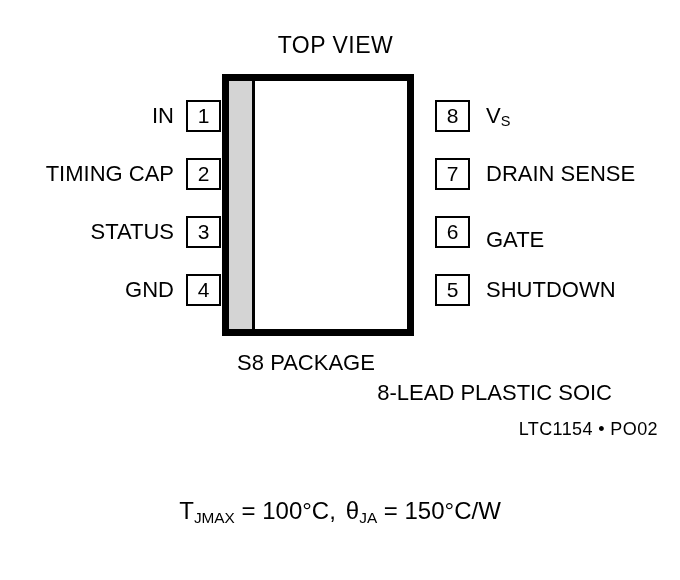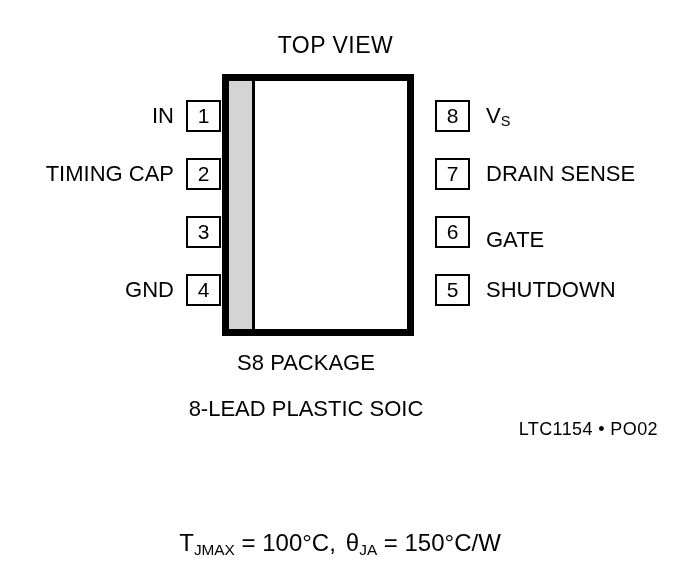--- a/index.html
+++ b/index.html
@@ -101,42 +101,41 @@
   
   .package-caption {
     position: absolute;
     left: 0;
     width: 612px;
     text-align: center;
     font-size: 22px;
     white-space: nowrap;
   }
   #caption-line-1 { top: 350px; }
-  #caption-line-2 { top: 396px; }
+  #caption-line-2 { top: 380px; text-align: right; }
 
   
   #figure-id {
     position: absolute;
     right: 22px;
     top: 419px;
     font-size: 18px;
     letter-spacing: 0.4px;
     white-space: nowrap;
   }
 
   
   #thermal-spec {
     position: absolute;
     left: 0;
     top: 497px;
     width: 680px;
     text-align: center;
     font-size: 24px;
     white-space: nowrap;
-    margin-top: 32px;
   }
   #thermal-spec sub {
     font-size: 0.64em;
     vertical-align: baseline;
     position: relative;
     top: 0.26em;
   }
   #thermal-spec .gap { display: inline-block; width: 10px; }
 </style>
 </head>
@@ -150,20 +149,21 @@
 
   <div id="pin1-marker-strip"></div>
 
   <div class="pin-box left" style="top:26px;">1</div>
   <div class="pin-label left" style="top:26px;">IN</div>
 
   <div class="pin-box left" style="top:84px;">2</div>
   <div class="pin-label left" style="top:84px;">TIMING CAP</div>
 
   <div class="pin-box left" style="top:142px;">3</div>
+  <div class="pin-label left" style="top:142px;">STATUS</div>
 
   <div class="pin-box left" style="top:200px;">4</div>
   <div class="pin-label left" style="top:200px;">GND</div>
 
   <div class="pin-box right" style="top:26px;">8</div>
   <div class="pin-label right" style="top:26px;"><span>V</span><sub>S</sub></div>
 
   <div class="pin-box right" style="top:84px;">7</div>
   <div class="pin-label right" style="top:84px;">DRAIN SENSE</div>
 

